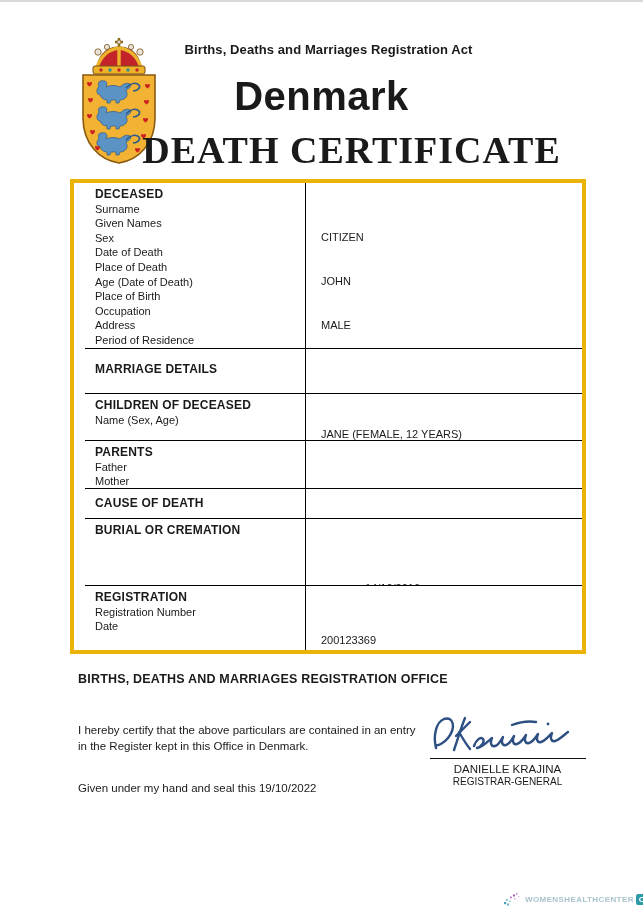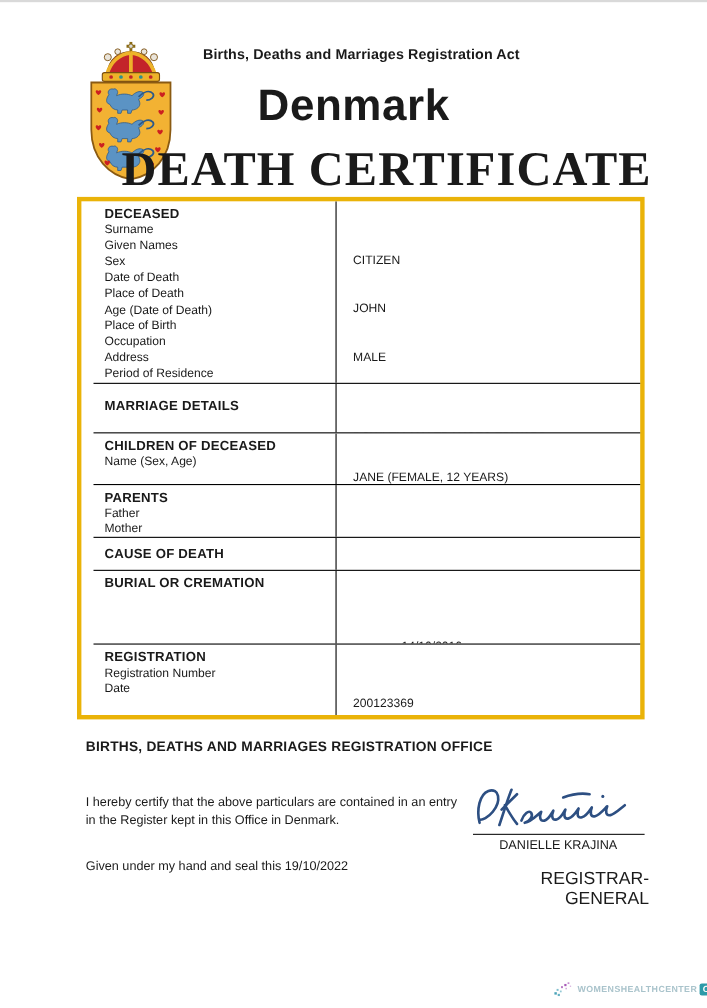--- a/index.html
+++ b/index.html
@@ -22,21 +22,21 @@
   }
   .hdr-country{
     position:absolute;top:72px;left:0;width:100%;
     text-align:center;
     font-size:40px;font-weight:bold;letter-spacing:.5px;
   }
   .hdr-title{
     position:absolute;top:126px;left:0;width:100%;
     text-align:center;padding-left:60px;box-sizing:border-box;
     font-family:"Liberation Serif", serif;
-    font-size:44px;font-weight:bold;letter-spacing:1px;
+    font-size:38px;font-weight:bold;letter-spacing:1px;
   }
   
   .tbl{
     position:absolute;left:70px;top:177px;width:497px;
     border:4px solid #eab308;
     font-size:11px;line-height:14.6px;padding-left:11px;
   }
   .sect{display:grid;grid-template-columns:221px 1fr;box-sizing:border-box;overflow:hidden;}
   .sect + .sect{border-top:1px solid #000;}
   .lcell{border-right:1px solid #000;padding:4px 8px 0 10px;box-sizing:border-box;}
@@ -63,21 +63,21 @@
     font-size:11.5px;line-height:16px;
   }
   .sealline{
     position:absolute;left:78px;top:780px;
     font-size:11.5px;
   }
   .sigblock{position:absolute;left:425px;top:710px;width:165px;text-align:center;}
   .sig-svg{display:block;margin:0 auto;}
   .sig-rule{border-top:1.5px solid #111;width:156px;margin:0 auto;}
   .sig-name{font-size:11.5px;margin-top:4px;}
-  .sig-title{font-size:16px;margin-top:16px;text-align:right;}
+  .sig-title{font-size:10px;margin-top:1px;}
   
   .logo{
     position:absolute;left:503px;top:886px;height:22px;
     display:flex;align-items:center;gap:2px;
   }
   .logo-text{
     font-size:8px;letter-spacing:.4px;color:#a9c3cb;font-weight:bold;
   }
   .logo-org{
     font-size:8px;font-weight:bold;color:#ffffff;

